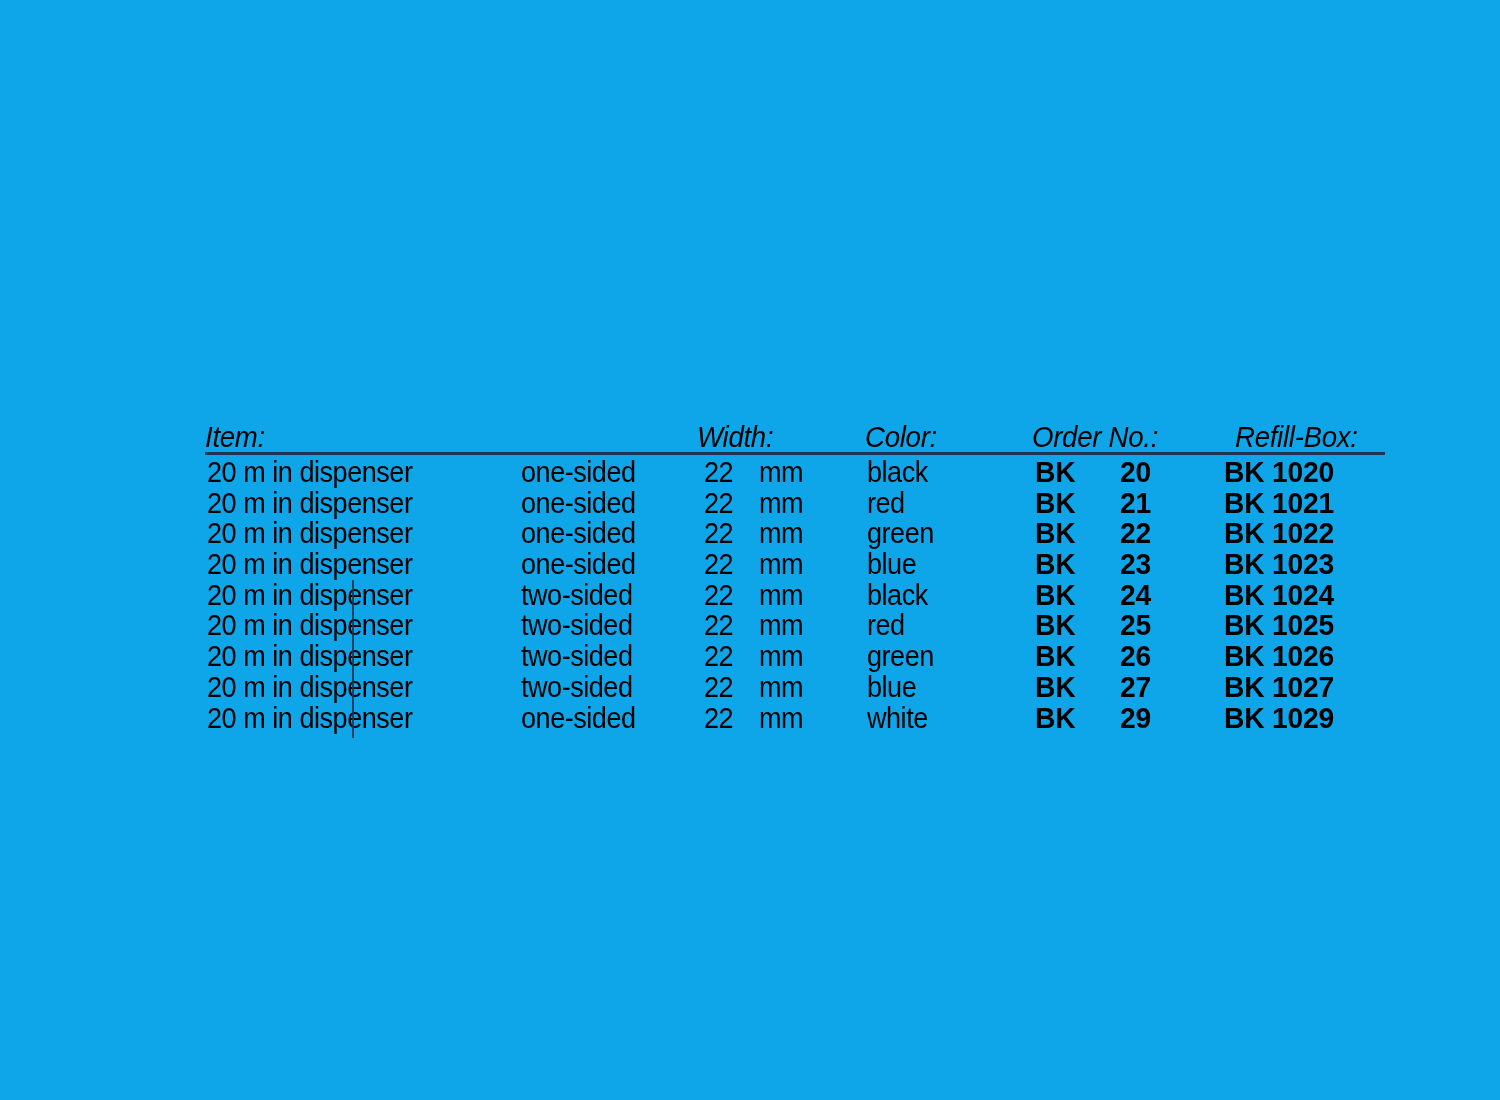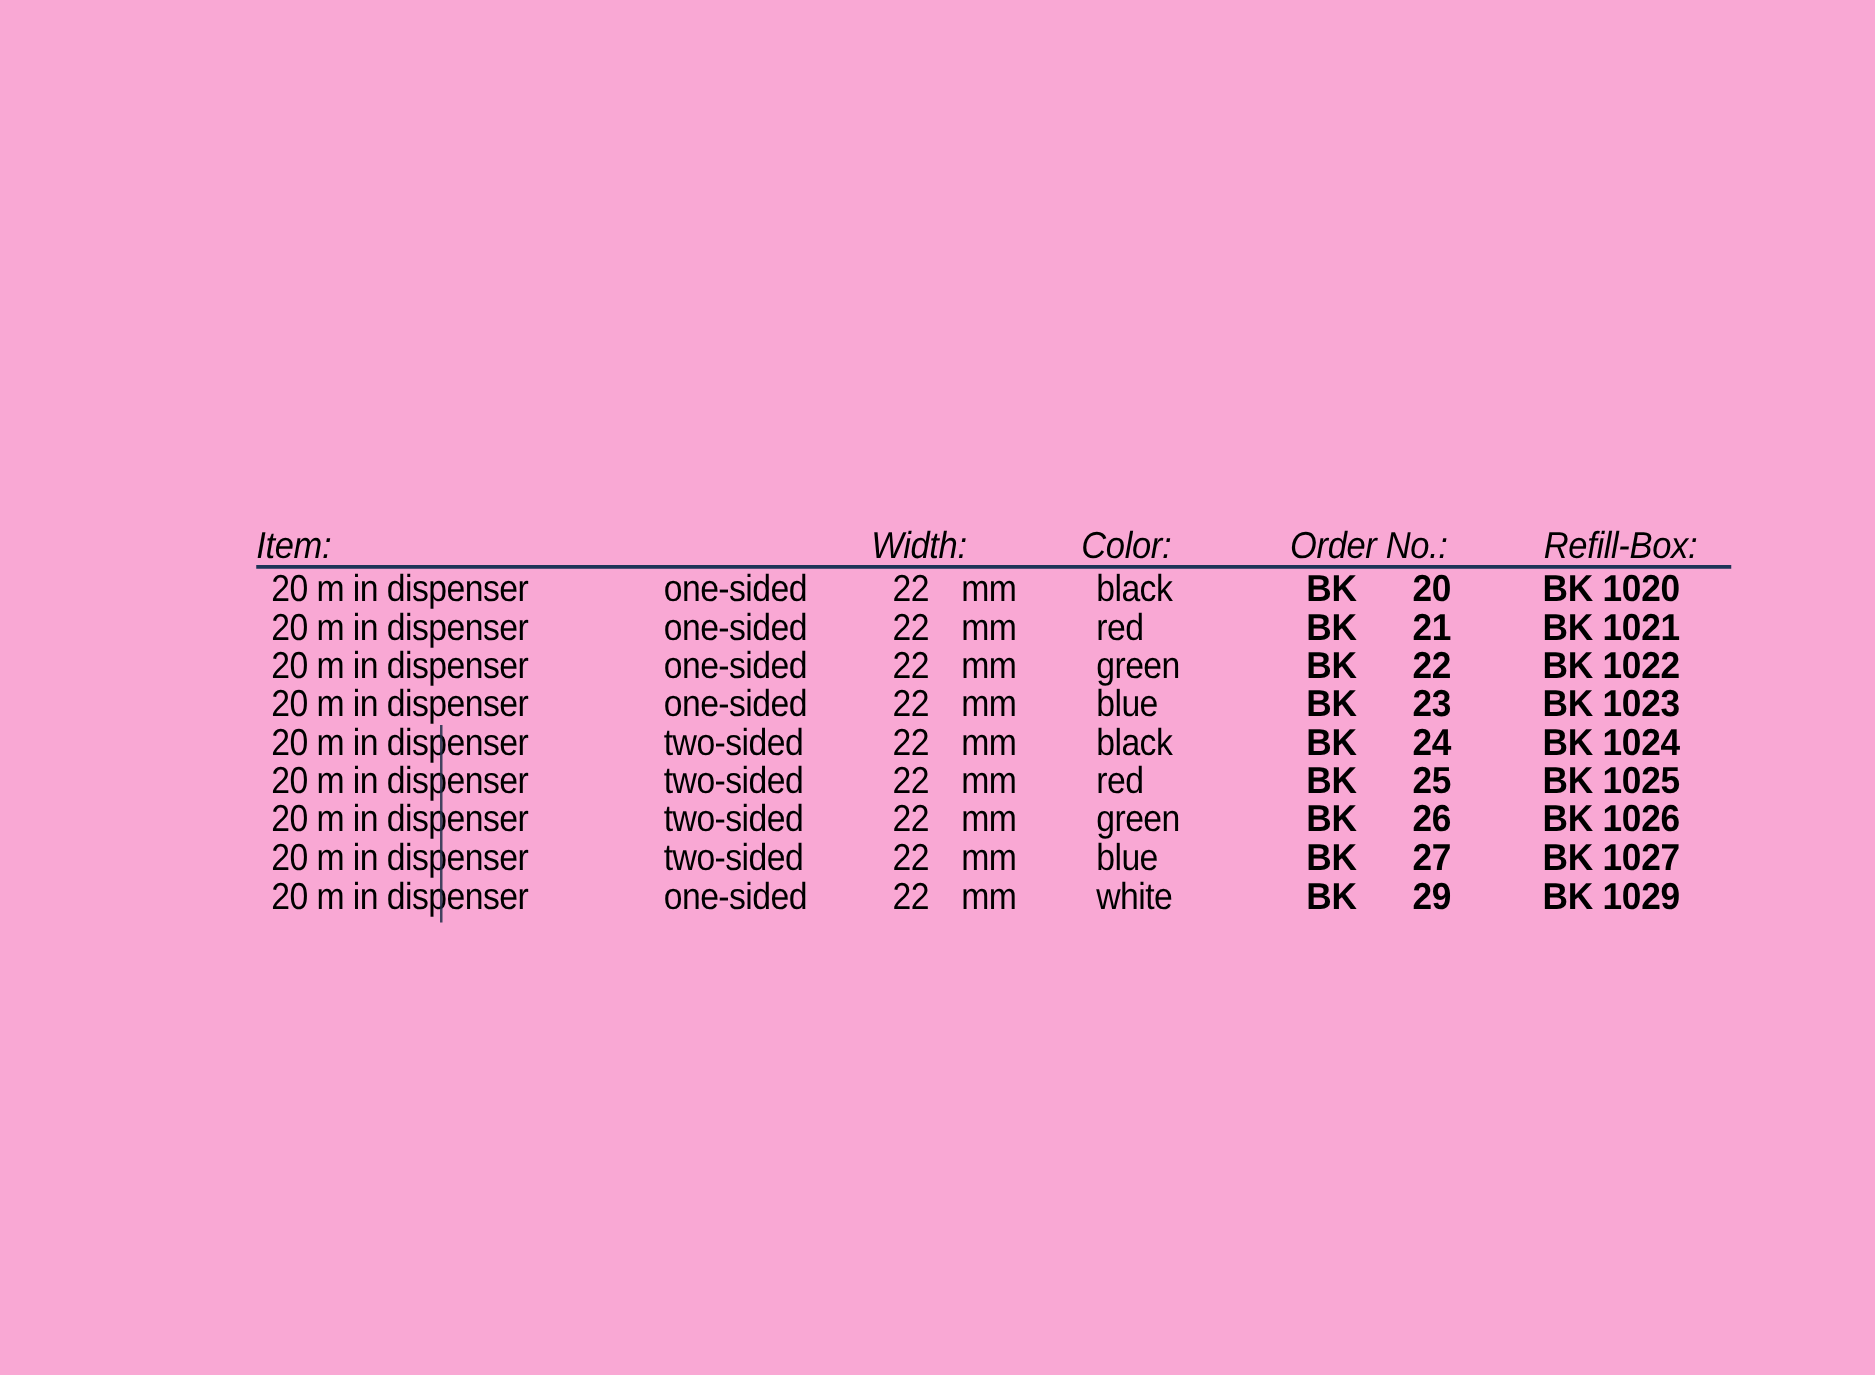--- a/index.html
+++ b/index.html
@@ -14,21 +14,21 @@
     overflow: hidden;
     font-family: "Liberation Sans", "DejaVu Sans", sans-serif;
     color: #000000;
     -webkit-font-smoothing: antialiased;
   }
 
   
   #page {
     position: absolute;
     inset: 0;
-    background: #f9a8d4;
+    background: #0ea5e9;
   }
 
   
   #product-table {
     position: absolute;
     left: 205px;
     top: 420px;
     width: 1185px;
   }
 
@@ -54,21 +54,21 @@
     left: 0;
     top: 32px;
     width: 1180px;
     height: 3px;
     background: #1d3557;
   }
 
   
   .table-body {
     position: absolute;
-    left: 12px;
+    left: 2px;
     top: 37px;
     width: 1185px;
   }
   .row {
     position: relative;
     height: 30.7px;
   }
   .row .cell {
     position: absolute;
     top: 0;

